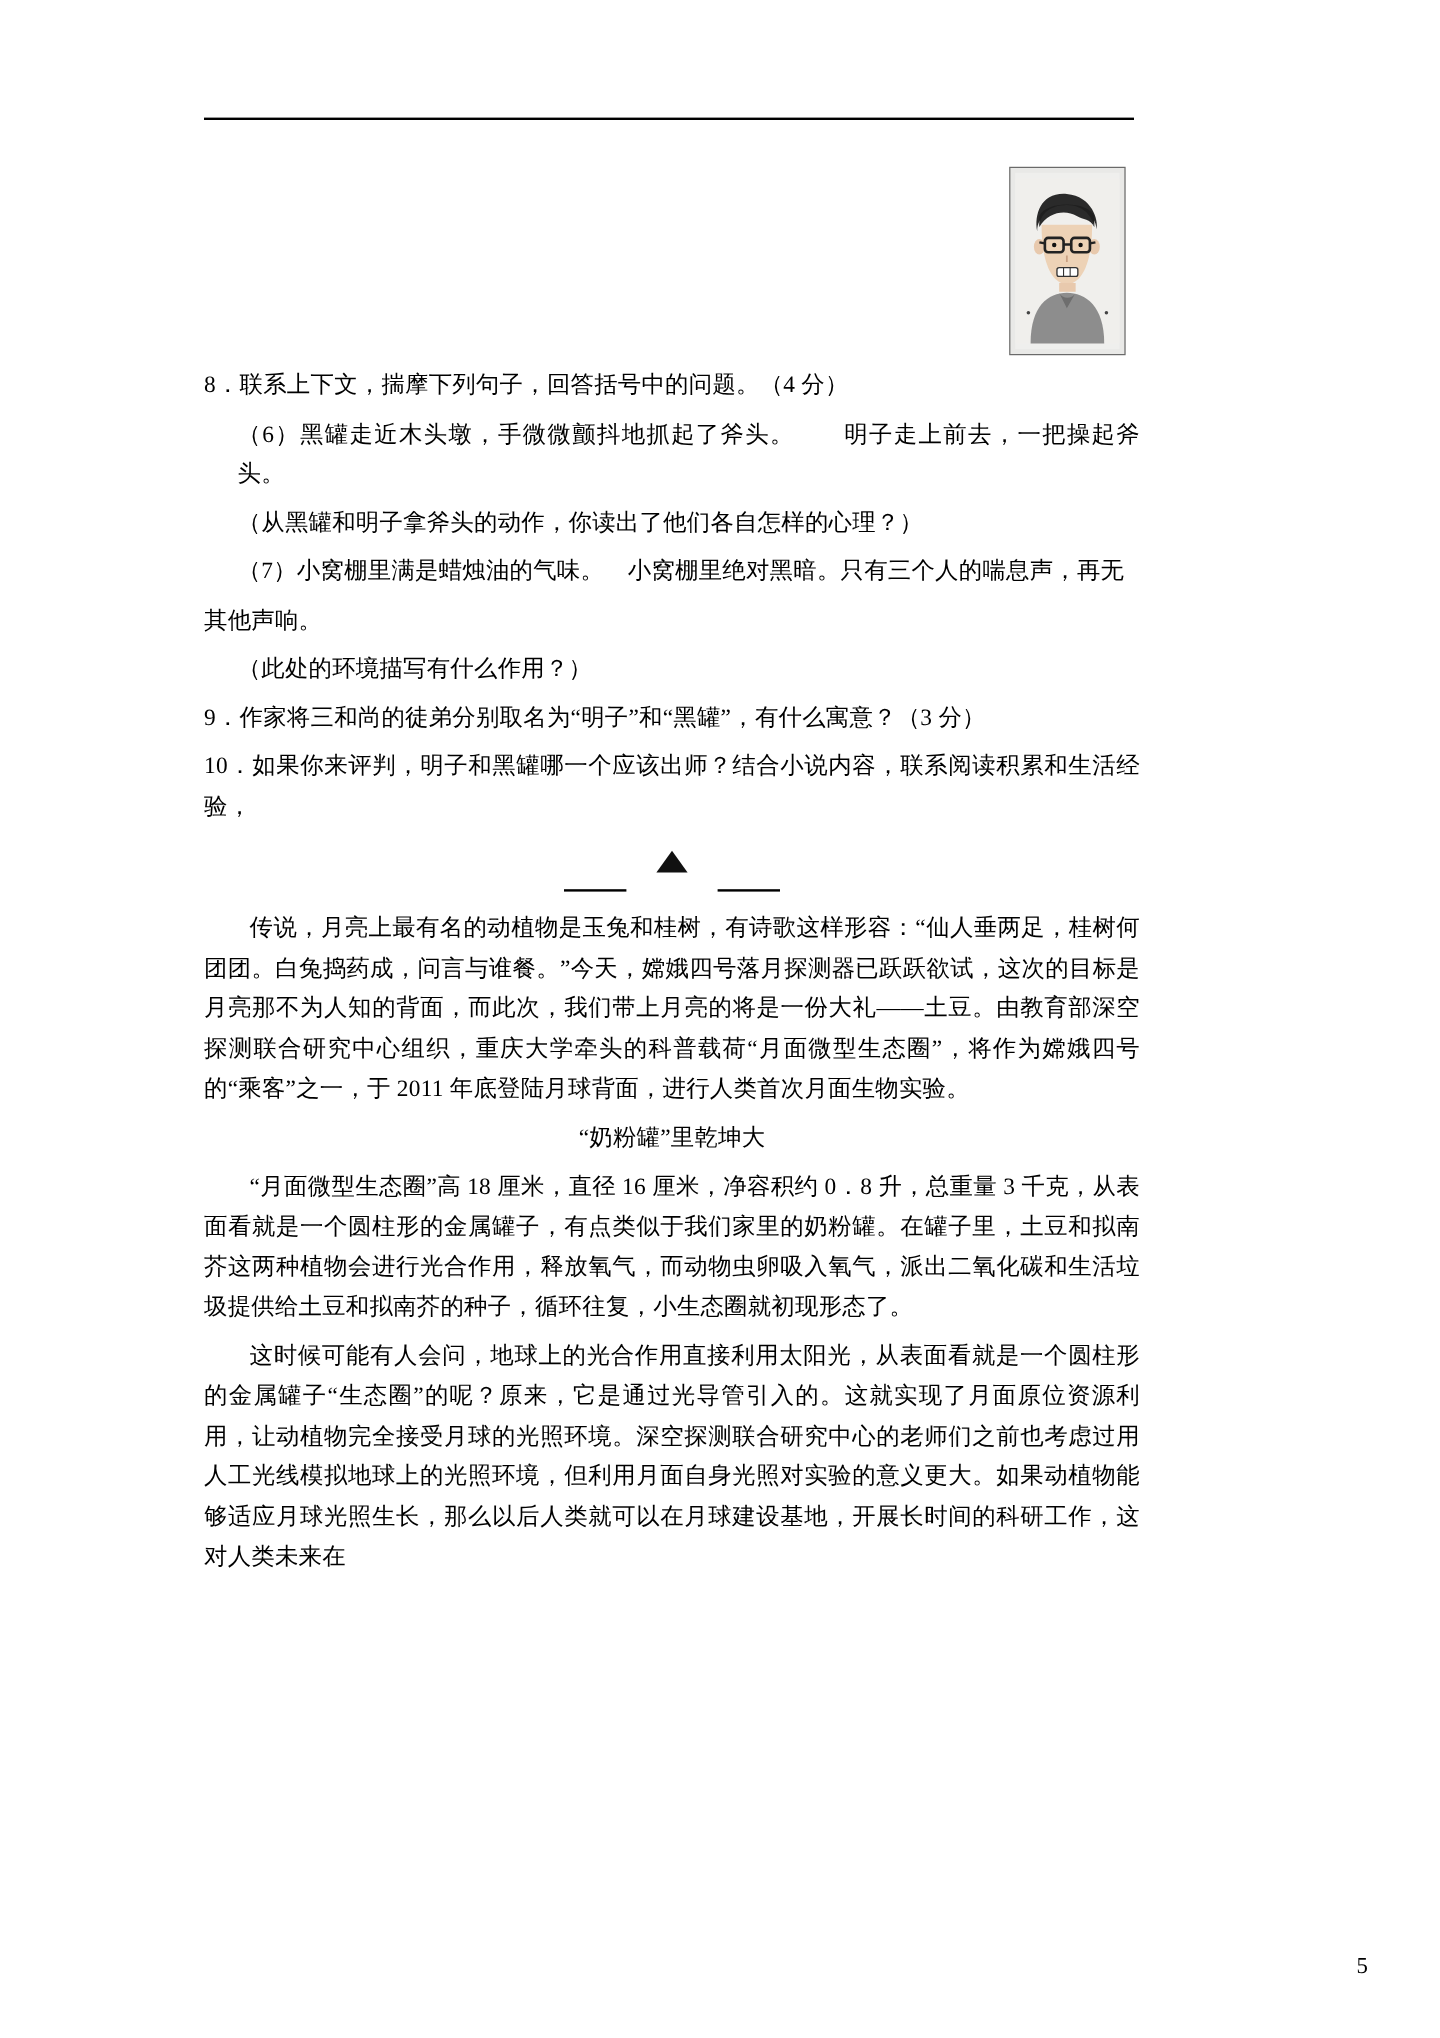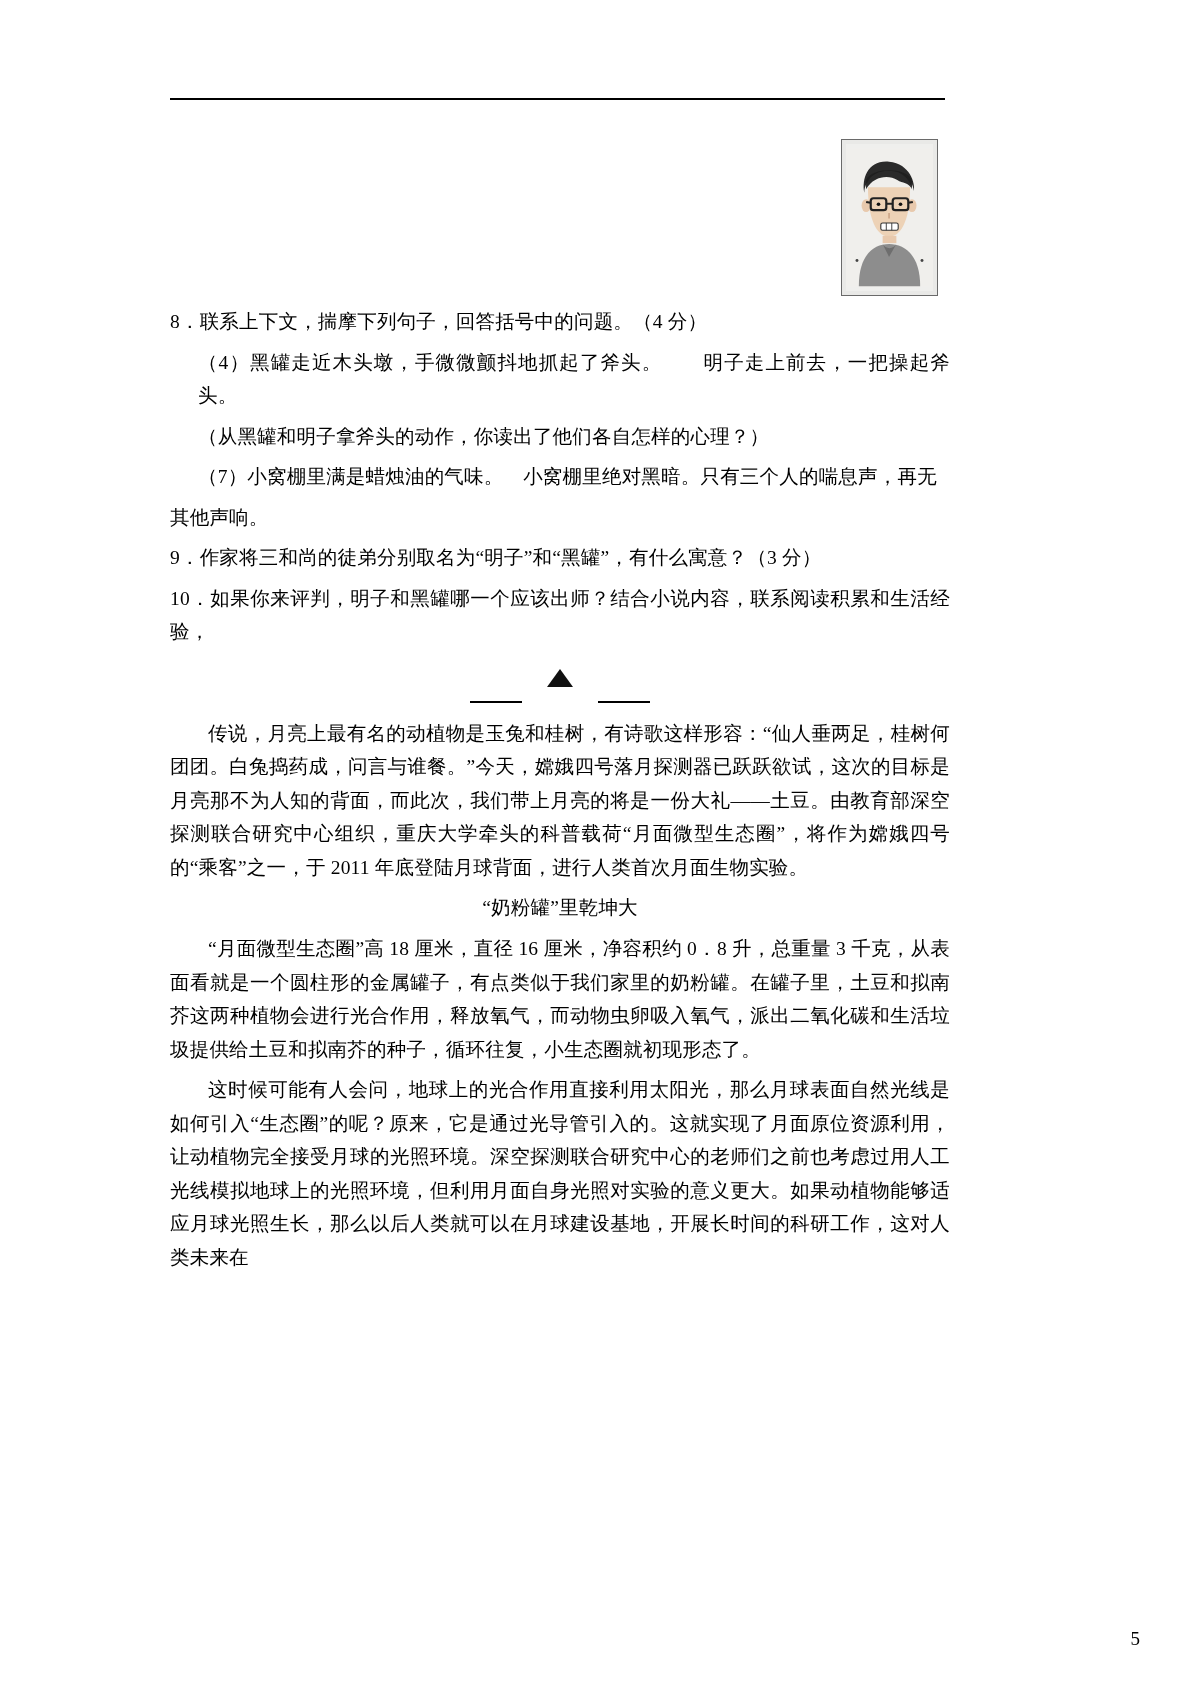--- a/index.html
+++ b/index.html
@@ -140,40 +140,41 @@
 
         <circle cx="12" cy="122" r="1.6" fill="#444"></circle>
         <circle cx="83" cy="122" r="1.6" fill="#444"></circle>
       </svg>
     </div>
   </div>
 
   <div class="content">
 
     <p class="q-item">8．联系上下文，揣摩下列句子，回答括号中的问题。（4 分）</p>
-    <p class="sub">（4）黑罐走近木头墩，手微微颤抖地抓起了斧头。　　明子走上前去，一把操起斧头。</p>
+    <p class="sub">（6）黑罐走近木头墩，手微微颤抖地抓起了斧头。　　明子走上前去，一把操起斧头。</p>
     <p class="sub">（从黑罐和明子拿斧头的动作，你读出了他们各自怎样的心理？）</p>
     <p class="sub">（7）小窝棚里满是蜡烛油的气味。　小窝棚里绝对黑暗。只有三个人的喘息声，再无</p>
     <p>其他声响。</p>
+    <p class="sub">（此处的环境描写有什么作用？）</p>
 
     <p class="q-item">9．作家将三和尚的徒弟分别取名为“明子”和“黑罐”，有什么寓意？（3 分）</p>
 
     <p class="q-item">10．如果你来评判，明子和黑罐哪一个应该出师？结合小说内容，联系阅读积累和生活经验，</p>
 
 
     <div class="triangle-row">
       <span class="rule-l"></span>
       <span class="tri"></span>
       <span class="rule-r"></span>
     </div>
 
     <p class="ind2">传说，月亮上最有名的动植物是玉兔和桂树，有诗歌这样形容：“仙人垂两足，桂树何团团。白兔捣药成，问言与谁餐。”今天，嫦娥四号落月探测器已跃跃欲试，这次的目标是月亮那不为人知的背面，而此次，我们带上月亮的将是一份大礼——土豆。由教育部深空探测联合研究中心组织，重庆大学牵头的科普载荷“月面微型生态圈”，将作为嫦娥四号的“乘客”之一，于 2011 年底登陆月球背面，进行人类首次月面生物实验。</p>
 
     <p class="center gap-top">“奶粉罐”里乾坤大</p>
 
     <p class="ind2">“月面微型生态圈”高 18 厘米，直径 16 厘米，净容积约 0．8 升，总重量 3 千克，从表面看就是一个圆柱形的金属罐子，有点类似于我们家里的奶粉罐。在罐子里，土豆和拟南芥这两种植物会进行光合作用，释放氧气，而动物虫卵吸入氧气，派出二氧化碳和生活垃圾提供给土豆和拟南芥的种子，循环往复，小生态圈就初现形态了。</p>
-    <p class="ind2">这时候可能有人会问，地球上的光合作用直接利用太阳光，那么月球表面自然光线是如何引入“生态圈”的呢？原来，它是通过光导管引入的。这就实现了月面原位资源利用，让动植物完全接受月球的光照环境。深空探测联合研究中心的老师们之前也考虑过用人工光线模拟地球上的光照环境，但利用月面自身光照对实验的意义更大。如果动植物能够适应月球光照生长，那么以后人类就可以在月球建设基地，开展长时间的科研工作，这对人类未来在</p>
+    <p class="ind2">这时候可能有人会问，地球上的光合作用直接利用太阳光，从表面看就是一个圆柱形的金属罐子“生态圈”的呢？原来，它是通过光导管引入的。这就实现了月面原位资源利用，让动植物完全接受月球的光照环境。深空探测联合研究中心的老师们之前也考虑过用人工光线模拟地球上的光照环境，但利用月面自身光照对实验的意义更大。如果动植物能够适应月球光照生长，那么以后人类就可以在月球建设基地，开展长时间的科研工作，这对人类未来在</p>
 
   </div>
 
   <div class="page-number">5</div>
 
 </div>
 
 </body></html>

